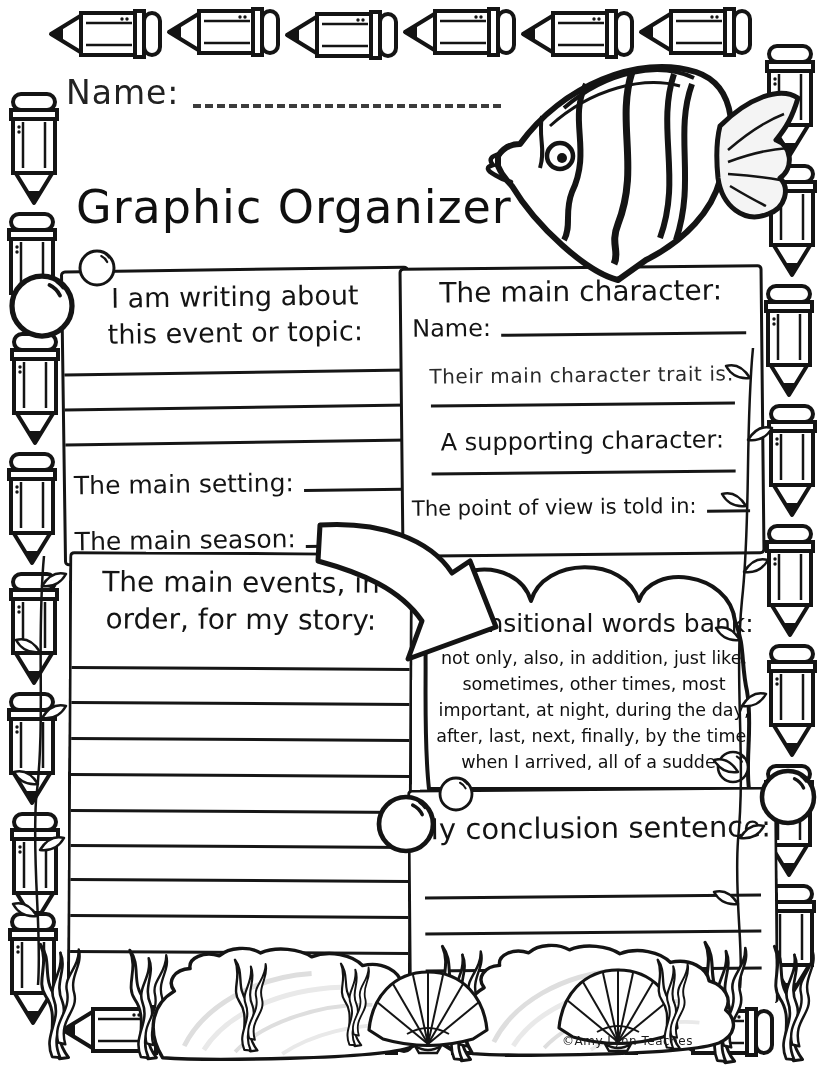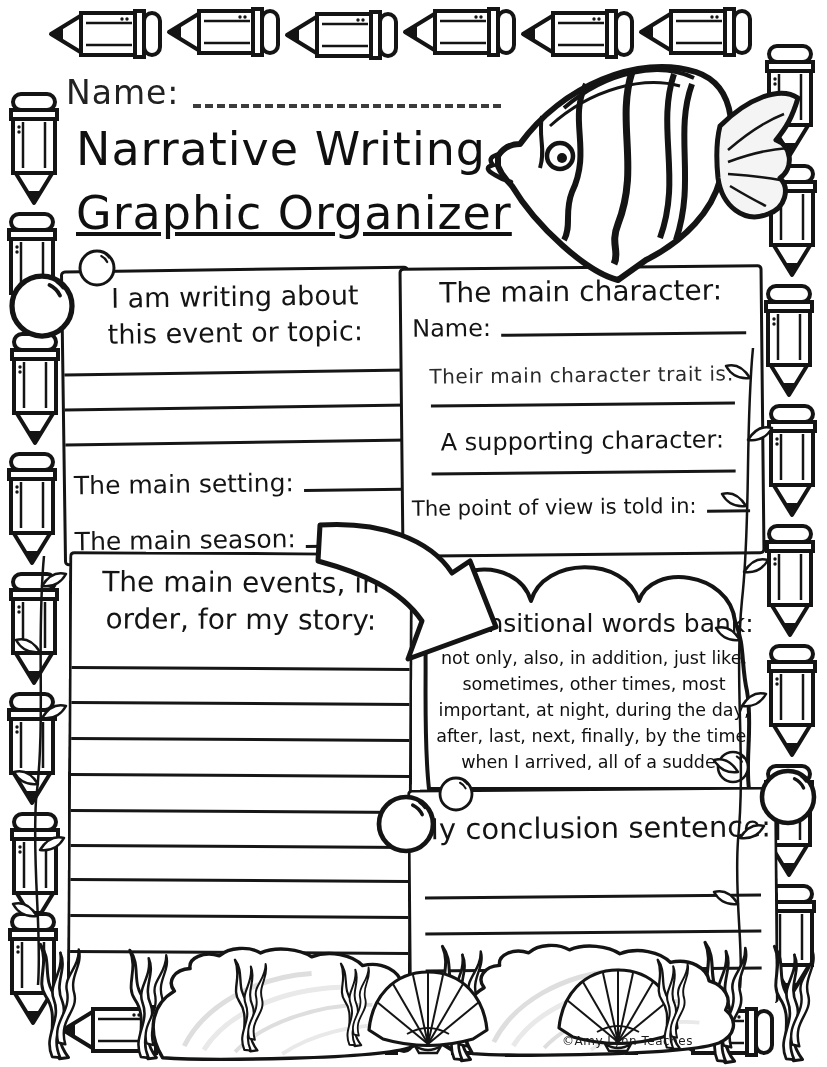--- a/index.html
+++ b/index.html
@@ -7,21 +7,21 @@
         font-family:"DejaVu Sans",sans-serif;color:#141414;margin:0 auto;}
   .abs{position:absolute;}
   svg{display:block;}
   .decor{pointer-events:none;}
 
   
   #name-row{left:66px;top:70px;display:flex;align-items:flex-end;font-size:33px;letter-spacing:1px;color:#222;}
   #name-dash{width:308px;height:34px;border-bottom:4px dashed #3c3c3c;margin-left:14px;margin-bottom:4px;}
   .title{left:76px;font-size:46px;letter-spacing:1px;color:#101010;}
   #title1{top:122px;}
-  #title2{top:186px;text-decoration:underline;}
+  #title2{top:180px;}
 
   
   .box{position:absolute;background:#fff;border:3px solid #141414;border-radius:5px;z-index:2;}
   .wline{position:absolute;left:0;right:0;height:0;border-bottom:3px solid #161616;}
   .row{position:absolute;display:flex;align-items:flex-end;}
   .rowline{flex:1;border-bottom:3px solid #161616;margin:0 0 5px 10px;height:0;}
   .ctr{text-align:center;width:100%;}
 
   #topic-box{left:62px;top:268px;width:343px;height:290px;transform:rotate(-0.8deg);}
   #topic-box .hd{font-size:27px;line-height:36px;padding-top:8px;}
@@ -105,21 +105,20 @@
     <use href="#hpencil" x="300" y="1004"></use>
       <use href="#hpencil" x="420" y="1006"></use>
     <use href="#hpencil" x="540" y="1004"></use>
       <use href="#hpencil" x="660" y="1006"></use>
   </svg>
 
   <div class="abs" id="name-row">
     <span>Name:</span>
     <span id="name-dash"></span>
   </div>
-  <div class="abs title" id="title1">Narrative Writing</div>
   <div class="abs title" id="title2">Graphic Organizer</div>
 
   <div class="box" id="topic-box">
     <div class="ctr hd">
       <div>I am writing about</div>
       <div>this event or topic:</div>
     </div>
     <div class="wline" style="top:100px"></div>
     <div class="wline" style="top:135px"></div>
     <div class="wline" style="top:170px"></div>

